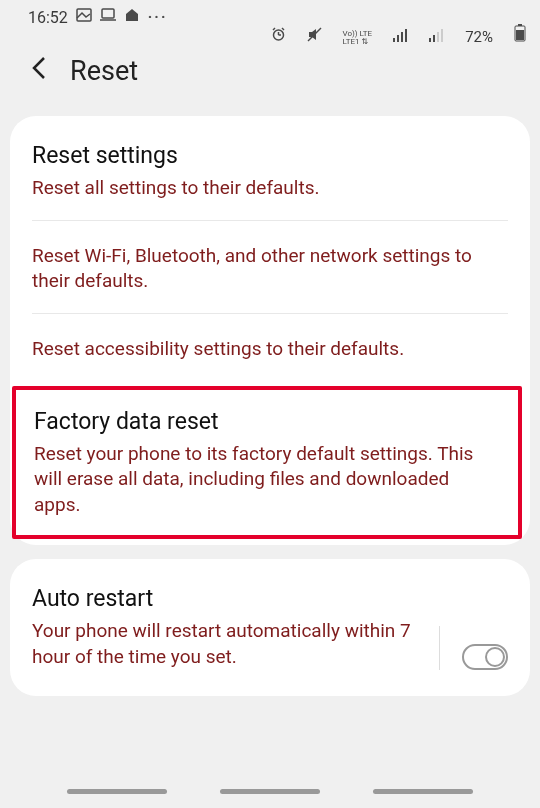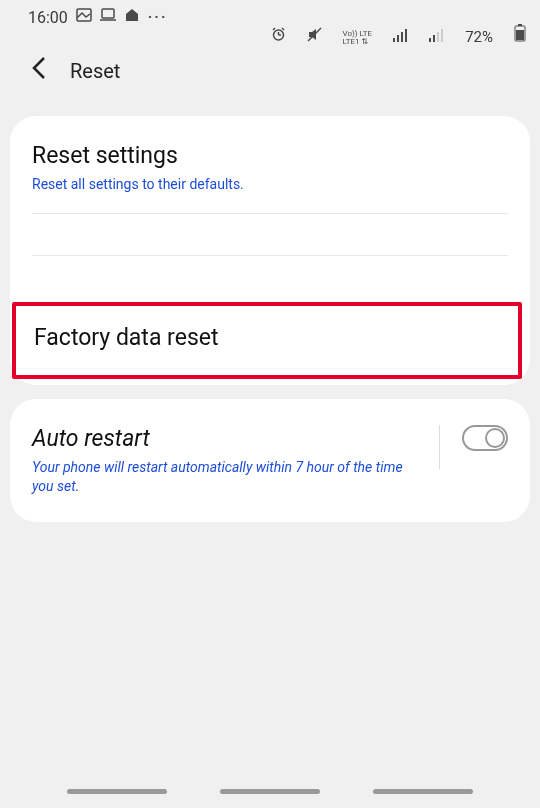--- a/index.html
+++ b/index.html
@@ -59,21 +59,21 @@
       align-items: center;
       padding: 22px 20px 28px 30px;
       gap: 22px;
     }
     .back-arrow {
       font-size: 26px;
       color: #222;
       font-weight: 300;
     }
     .header-title {
-      font-size: 20px;
+      font-size: 27px;
       color: #222;
       font-weight: 400;
     }
     .card {
       background: #fff;
       border-radius: 26px;
       margin: 0 10px 14px 10px;
       padding: 4px 0;
     }
     .list-item {
@@ -89,36 +89,35 @@
       height: 1px;
       background: #e8e8e8;
     }
     .item-title {
       font-size: 23px;
       color: #111;
       font-weight: 400;
       margin-bottom: 6px;
     }
     .item-desc {
-      font-size: 14px;
-      color: #1d4ed8;
+      font-size: 19px;
+      color: #7f1d1d;
       line-height: 1.35;
     }
     .highlighted {
       border: 4px solid #e4002b;
       border-radius: 2px;
       margin: 4px 8px 2px 2px;
       padding: 18px 18px 18px 18px;
     }
     .toggle-row {
       display: flex;
-      align-items: flex-start;
+      align-items: flex-end;
       padding: 22px 22px 22px 22px;
       gap: 10px;
-      font-style: italic;
     }
     .toggle-text {
       flex: 1;
     }
     .toggle-divider {
       width: 1px;
       height: 44px;
       background: #ddd;
       margin: 0 12px;
     }
@@ -154,21 +153,21 @@
       height: 5px;
       background: #999;
       border-radius: 3px;
     }
   </style>
 </head>
 <body>
 
 <div class="status-bar">
   <div class="status-left">
-    <span class="status-time">16:00</span>
+    <span class="status-time">16:52</span>
     <span class="status-icon">
       <svg width="16" height="16" viewBox="0 0 16 16">
           <rect x="1" y="2" width="14" height="12" rx="1" fill="none" stroke="#4a4a4a" stroke-width="1.5"></rect>
           <polyline points="1,11 6,6 10,10 14,7" fill="none" stroke="#4a4a4a" stroke-width="1.5"></polyline>
         </svg>
     </span>
     <span class="status-icon">
       <svg width="16" height="14" viewBox="0 0 16 14">
           <rect x="2" y="1" width="12" height="9" rx="1" fill="none" stroke="#4a4a4a" stroke-width="1.5"></rect>
           <line x1="0" y1="12" x2="16" y2="12" stroke="#4a4a4a" stroke-width="1.5"></line>
@@ -233,25 +232,28 @@
   </span>
   <span class="header-title">Reset</span>
 </div>
 
 <div class="card">
   <div class="list-item divider">
     <div class="item-title">Reset settings</div>
     <div class="item-desc">Reset all settings to their defaults.</div>
   </div>
   <div class="list-item divider">
+    <div class="item-desc">Reset Wi-Fi, Bluetooth, and other network settings to their defaults.</div>
   </div>
   <div class="list-item">
+    <div class="item-desc">Reset accessibility settings to their defaults.</div>
   </div>
   <div class="highlighted">
     <div class="item-title">Factory data reset</div>
+    <div class="item-desc">Reset your phone to its factory default settings. This will erase all data, including files and downloaded apps.</div>
   </div>
 </div>
 
 <div class="card">
   <div class="toggle-row">
     <div class="toggle-text">
       <div class="item-title">Auto restart</div>
       <div class="item-desc">Your phone will restart automatically within 7 hour of the time you set.</div>
     </div>
     <div class="toggle-divider"></div>

